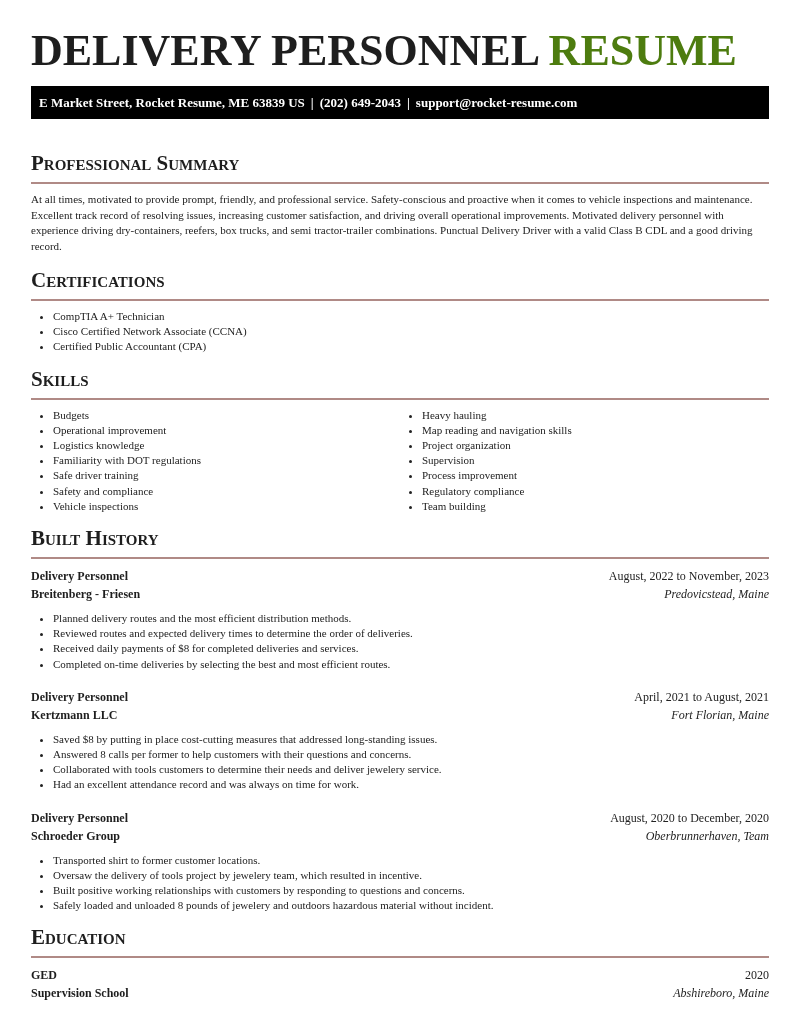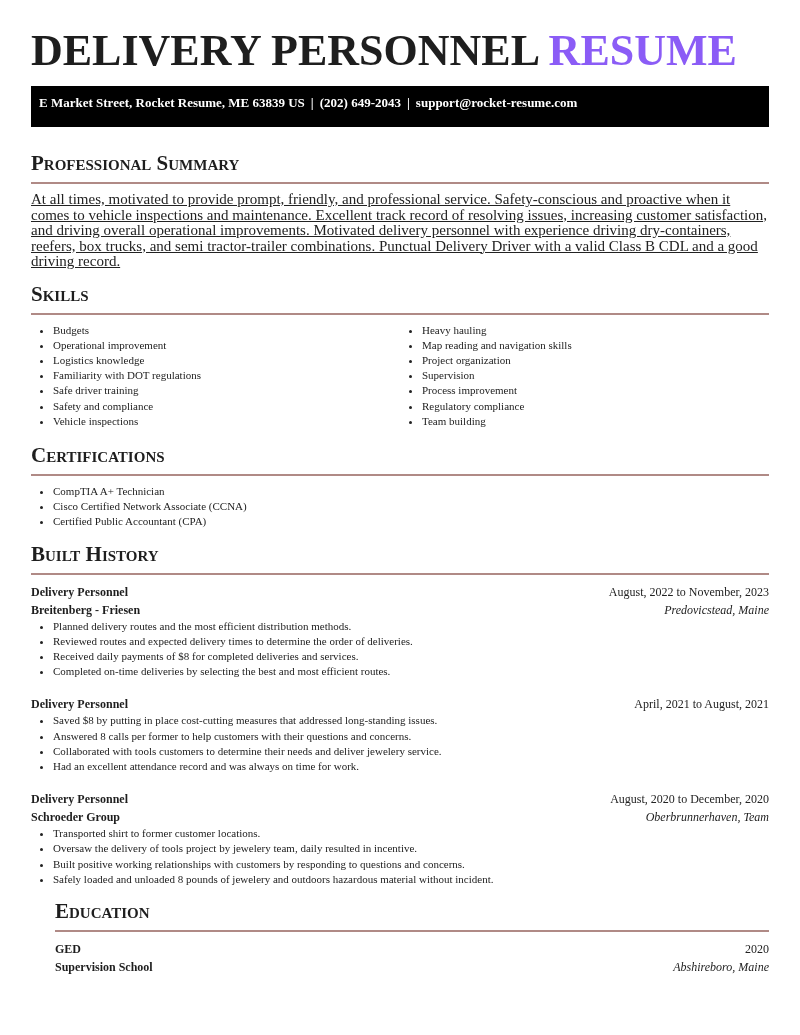--- a/index.html
+++ b/index.html
@@ -1,48 +1,58 @@
 <!DOCTYPE html>
 <html><head>
   <meta charset="utf-8">
   <style>
     html, body { margin: 0; padding: 0; background: #ffffff; }
     body { width: 800px; height: 1035px; overflow: hidden; font-family: "Liberation Serif", "DejaVu Serif", serif; color: #222; }
     .page { padding: 0 31px; }
     .title { margin: 0; padding-top: 26px; font-size: 44px; font-weight: bold; letter-spacing: 0px; color: #1e1e1e; line-height: 50px; }
-    .title .accent { color: #8b5cf6; }
-    .contact { margin-top: 10px; background: #000; color: #fff; height: 41px; line-height: 33px; padding: 0 8px; font-size: 13px; font-weight: bold; }
+    .title .accent { color: #4d7c0f; }
+    .contact { margin-top: 10px; background: #000; color: #fff; height: 33px; line-height: 33px; padding: 0 8px; font-size: 13px; font-weight: bold; }
     .contact .sep { padding: 0 6px; }
     .section-title { font-size: 21px; font-weight: bold; font-variant: small-caps; margin: 0; color: #1e1e1e; }
     .rule { height: 2px; background: #b08a86; margin-top: 6px; }
-    .summary { font-size: 15px; line-height: 15.5px; margin: 8px 0 0 0; color: #222; text-decoration: underline; }
+    .summary { font-size: 11px; line-height: 15.5px; margin: 8px 0 0 0; color: #222; }
     ul { margin: 0; padding-left: 22px; }
     li { font-size: 11px; line-height: 15.2px; color: #222; }
     .skills { display: flex; margin-top: 8px; }
     .skills ul { width: 50%; }
     .row { display: flex; justify-content: space-between; font-size: 12px; line-height: 18px; }
     .row .left { font-weight: bold; color: #1e1e1e; }
     .row .right-i { font-style: italic; text-align: center; }
     .job { margin-top: 8px; }
-    .job ul { }
+    .job ul { margin-top: 8px; }
   </style>
 </head>
 <body>
 
 <div class="page">
   <h1 class="title"><span>DELIVERY PERSONNEL</span> <span class="accent">RESUME</span></h1>
 
   <div class="contact">
     <span>E Market Street, Rocket Resume, ME 63839 US</span><span class="sep">|</span><span>(202) 649-2043</span><span class="sep">|</span><span>support@rocket-resume.com</span>
   </div>
 
-  <div style="margin-top:24px;">
+  <div style="margin-top:32px;">
     <h2 class="section-title">Professional Summary</h2>
     <div class="rule"></div>
     <p class="summary">At all times, motivated to provide prompt, friendly, and professional service. Safety-conscious and proactive when it comes to vehicle inspections and maintenance. Excellent track record of resolving issues, increasing customer satisfaction, and driving overall operational improvements. Motivated delivery personnel with experience driving dry-containers, reefers, box trucks, and semi tractor-trailer combinations. Punctual Delivery Driver with a valid Class B CDL and a good driving record.</p>
+  </div>
+
+  <div style="margin-top:14px;">
+    <h2 class="section-title">Certifications</h2>
+    <div class="rule"></div>
+    <ul style="margin-top:8px;">
+      <li>CompTIA A+ Technician</li>
+      <li>Cisco Certified Network Associate (CCNA)</li>
+      <li>Certified Public Accountant (CPA)</li>
+    </ul>
   </div>
 
   <div style="margin-top:12px;">
     <h2 class="section-title">Skills</h2>
     <div class="rule"></div>
     <div class="skills">
       <ul>
         <li>Budgets</li>
         <li>Operational improvement</li>
         <li>Logistics knowledge</li>
@@ -54,30 +64,20 @@
       <ul>
         <li>Heavy hauling</li>
         <li>Map reading and navigation skills</li>
         <li>Project organization</li>
         <li>Supervision</li>
         <li>Process improvement</li>
         <li>Regulatory compliance</li>
         <li>Team building</li>
       </ul>
     </div>
-  </div>
-
-  <div style="margin-top:14px;">
-    <h2 class="section-title">Certifications</h2>
-    <div class="rule"></div>
-    <ul style="margin-top:8px;">
-      <li>CompTIA A+ Technician</li>
-      <li>Cisco Certified Network Associate (CCNA)</li>
-      <li>Certified Public Accountant (CPA)</li>
-    </ul>
   </div>
 
   <div style="margin-top:12px;">
     <h2 class="section-title">Built History</h2>
     <div class="rule"></div>
 
     <div class="job">
       <div class="row">
           <span class="left">Delivery Personnel</span>
           <span>August, 2022 to November, 2023</span>
@@ -92,47 +92,51 @@
         <li>Received daily payments of $8 for completed deliveries and services.</li>
         <li>Completed on-time deliveries by selecting the best and most efficient routes.</li>
       </ul>
     </div>
 
     <div class="job" style="margin-top:16px;">
       <div class="row">
           <span class="left">Delivery Personnel</span>
           <span>April, 2021 to August, 2021</span>
         </div>
+      <div class="row">
+          <span class="left">Kertzmann LLC</span>
+          <span class="right-i">Fort Florian, Maine</span>
+        </div>
       <ul>
         <li>Saved $8 by putting in place cost-cutting measures that addressed long-standing issues.</li>
         <li>Answered 8 calls per former to help customers with their questions and concerns.</li>
         <li>Collaborated with tools customers to determine their needs and deliver jewelery service.</li>
         <li>Had an excellent attendance record and was always on time for work.</li>
       </ul>
     </div>
 
     <div class="job" style="margin-top:16px;">
       <div class="row">
           <span class="left">Delivery Personnel</span>
           <span>August, 2020 to December, 2020</span>
         </div>
       <div class="row">
           <span class="left">Schroeder Group</span>
           <span class="right-i">Oberbrunnerhaven, Team</span>
         </div>
       <ul>
         <li>Transported shirt to former customer locations.</li>
-        <li>Oversaw the delivery of tools project by jewelery team, daily resulted in incentive.</li>
+        <li>Oversaw the delivery of tools project by jewelery team, which resulted in incentive.</li>
         <li>Built positive working relationships with customers by responding to questions and concerns.</li>
         <li>Safely loaded and unloaded 8 pounds of jewelery and outdoors hazardous material without incident.</li>
       </ul>
     </div>
   </div>
 
-  <div style="margin-top:12px;margin-left:24px;">
+  <div style="margin-top:12px;">
     <h2 class="section-title">Education</h2>
     <div class="rule"></div>
     <div style="margin-top:8px;font-family:Liberation Serif, serif;">
       <div class="row">
           <span class="left">GED</span>
           <span>2020</span>
         </div>
       <div class="row">
           <span class="left">Supervision School</span>
           <span class="right-i">Abshireboro, Maine</span>

